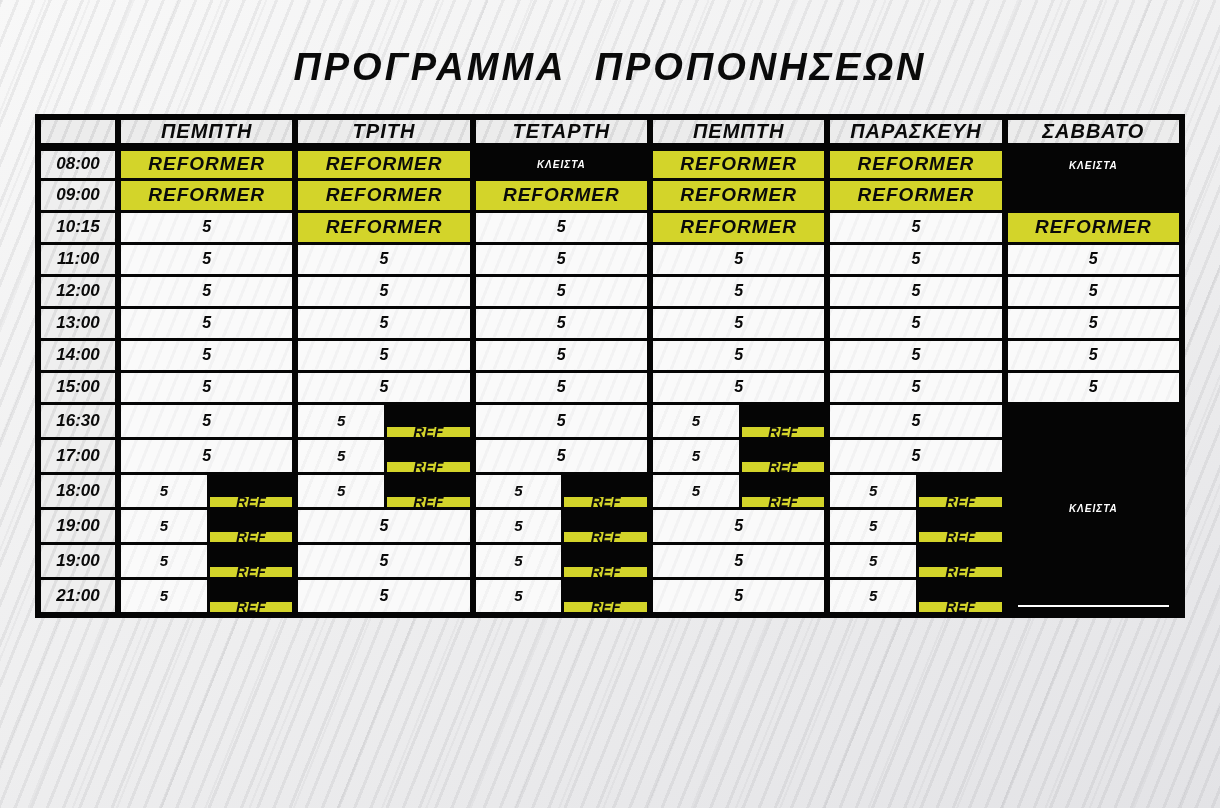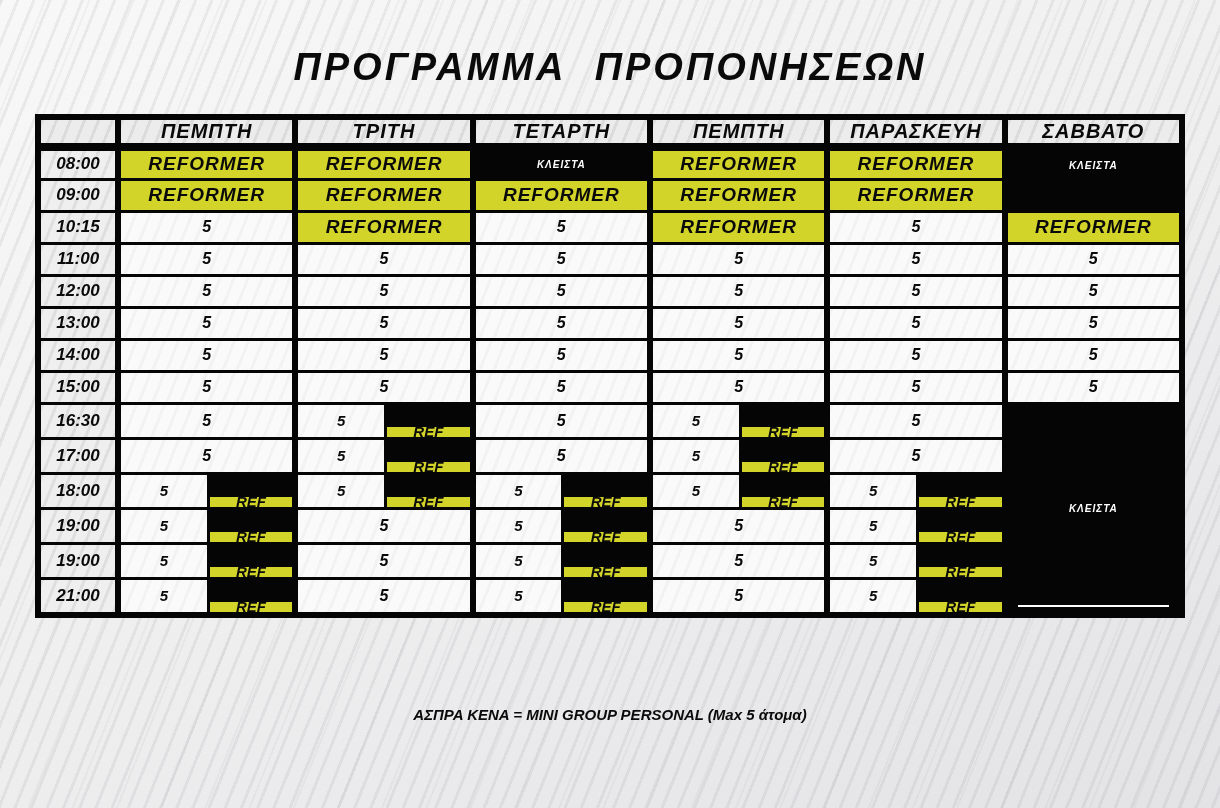--- a/index.html
+++ b/index.html
@@ -323,14 +323,13 @@
           <div class="split-wrap">
             <span class="half white">5</span>
             <span class="half gold">REF</span>
           </div>
         </td>
       </tr>
     </tbody>
 </table>
 
 <div class="legend">
-  <span>ΑΣΠΡΑ ΚΕΝΑ = MINI GROUP PERSONAL (Max 5 άτομα)</span>
 </div>
 
 </body></html>

